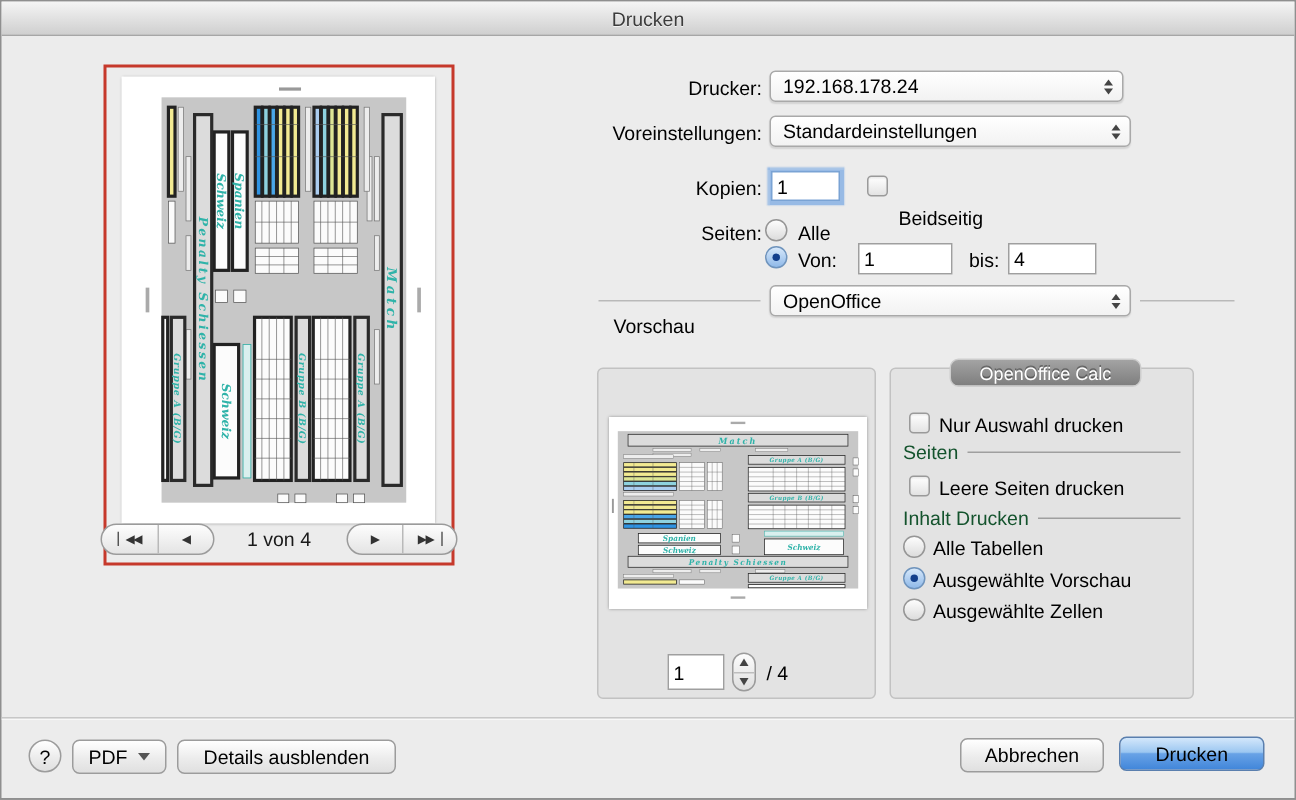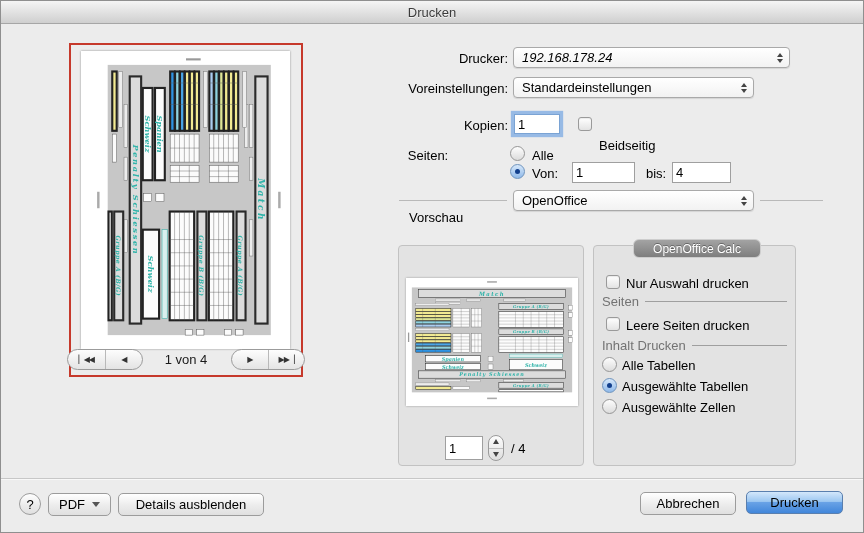--- a/index.html
+++ b/index.html
@@ -128,21 +128,21 @@
 
   .calc-tab {
     position:absolute; left:39px; top:-7px; width:128px; height:19px;
     background:linear-gradient(#a3a3a3,#7e7e7e); border:1px solid #cdcdcd; border-radius:6px;
     box-sizing:border-box; display:flex; align-items:center; justify-content:center;
     font-size:12px; color:#fff; text-shadow:0 -1px 0 rgba(0,0,0,.35);
   }
   .p-check { left:12px; }
   .p-label { position:absolute; left:32px; font-size:13px; color:#000; }
   .group-row { position:absolute; left:8px; right:8px; display:flex; align-items:center; }
-  .group-row .g-label { font-size:13px; color:#737373; white-space:nowrap; }
+  .group-row .g-label { font-size:13px; color:#14532d; white-space:nowrap; }
   .group-row .g-line { flex:1; height:1px; background:#9f9f9f; margin-left:6px; }
   .p-radio { left:8px; }
   .p-radio-label { position:absolute; left:28px; font-size:13px; color:#000; }
 
   
   .footer-divider { position:absolute; left:0; top:477px; width:100%; height:1px; background:#c7c7c7; box-shadow:0 1px 0 #f8f8f8; }
   .btn {
     position:absolute; height:23px; border:1px solid #9c9c9c; border-radius:5px;
     background:linear-gradient(#ffffff,#ececec 55%,#e0e0e0); box-sizing:border-box;
     font-family:"Liberation Sans", sans-serif; font-size:13px; color:#000;
@@ -298,21 +298,21 @@
             <span>▶</span>
           </button>
         <button>
             <span>▶▶▕</span>
           </button>
       </div>
     </div>
   </div>
 
   <div class="lbl" style="top:50px;">Drucker:</div>
-  <div class="dropdown" style="left:512px; top:46px; width:277px;font-style:italic;">
+  <div class="dropdown" style="left:512px; top:46px; width:236px;">
     <span>192.168.178.24</span>
     <span class="dd-arrows">
         <i class="up"></i>
         <i class="dn"></i>
       </span>
   </div>
 
   <div class="lbl" style="top:80px;">Voreinstellungen:</div>
   <div class="dropdown" style="left:512px; top:76px; width:241px;">
     <span>Standardeinstellungen</span>
@@ -320,21 +320,21 @@
         <i class="up"></i>
         <i class="dn"></i>
       </span>
   </div>
 
   <div class="lbl" style="top:117px;">Kopien:</div>
   <input class="text-input focused" style="left: 513px; top: 113px; width: 46px; height: 20px;" value="1">
   <span class="checkbox" style="left:577px; top:116px;"></span>
   <span class="ctl-label" style="left:598px; top:117px;margin-top:20px;">Beidseitig</span>
 
-  <div class="lbl" style="top:147px;text-align:center;">Seiten:</div>
+  <div class="lbl" style="top:147px;">Seiten:</div>
   <span class="radio" style="left:509px; top:145px;"></span>
   <span class="ctl-label" style="left:531px; top:147px;">Alle</span>
 
   <span class="radio selected" style="left:509px; top:163px;"></span>
   <span class="ctl-label" style="left:531px; top:165px;text-align:center;">Von:</span>
   <input class="text-input" style="left: 571px; top: 161px; width: 63px; height: 21px;" value="1">
   <span class="ctl-label" style="left:645px; top:165px;">bis:</span>
   <input class="text-input" style="left: 671px; top: 161px; width: 59px; height: 21px;" value="4">
 
   <div class="sep-line" style="left:398px; width:108px;"></div>
@@ -382,21 +382,21 @@
 
     <div class="group-row" style="top:92px;">
       <span class="g-label">Inhalt Drucken</span>
       <span class="g-line"></span>
     </div>
 
     <span class="radio p-radio" style="top:111px;"></span>
     <span class="p-radio-label" style="top:112px;">Alle Tabellen</span>
 
     <span class="radio p-radio selected" style="top:132px;"></span>
-    <span class="p-radio-label" style="top:133px;">Ausgewählte Tabellen</span>
+    <span class="p-radio-label" style="top:133px;">Ausgewählte Vorschau</span>
 
     <span class="radio p-radio" style="top:153px;"></span>
     <span class="p-radio-label" style="top:154px;">Ausgewählte Zellen</span>
   </div>
 
   <div class="footer-divider"></div>
 
   <button class="btn round" style="left:18px; top:492px; height:22px;">
     <span>?</span>
   </button>

